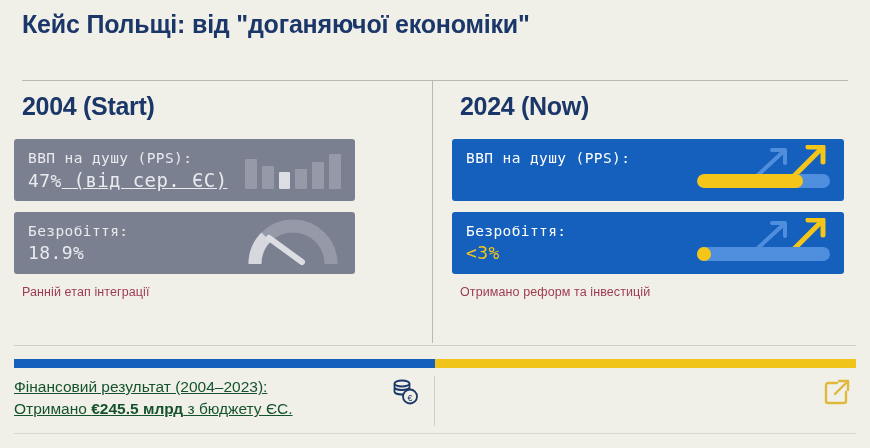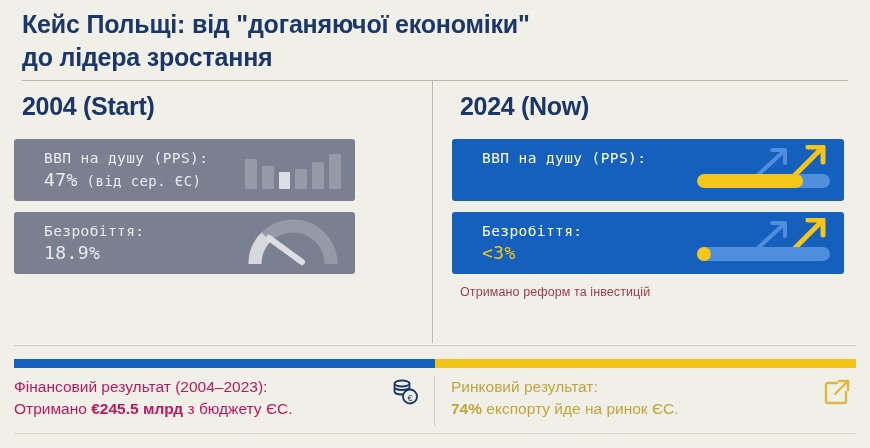--- a/index.html
+++ b/index.html
@@ -81,21 +81,21 @@
     font-size: 25px;
     font-weight: bold;
     margin: 0 0 18px 8px;
     letter-spacing: -0.3px;
   }
 
   
   .card {
     position: relative;
     border-radius: 3px;
-    padding: 11px 14px 13px 30px;
+    padding: 11px 14px 13px 14px;
     margin-bottom: 11px;
     overflow: hidden;
     box-sizing: border-box;
   }
   .card-past {
     background: #7b8090;
     height: 62px;
   }
   .card-now {
     background: #1560bd;
@@ -108,21 +108,22 @@
     line-height: 1.15;
     margin-bottom: 3px;
   }
   .card-value {
     font-family: "DejaVu Sans Mono", "Liberation Mono", monospace;
     font-size: 18px;
     letter-spacing: 0.4px;
     line-height: 1.15;
   }
   .card-value .sub {
-    font-size: 14px;
+    font-size: 19px;
+    text-decoration: underline;
   }
   .card-past .card-label,
   .card-past .card-value { color: #e9eaee; }
   .card-now  .card-label { color: #ffffff; }
   .card-now  .card-value { color: #f5c518; }
 
   
   .bars-icon {
     position: absolute;
     right: 14px;
@@ -234,21 +235,21 @@
   }
   .footer-right {
     width: 421px;
     padding-left: 16px;
   }
   .footer-text {
     font-size: 15.5px;
     line-height: 1.45;
     flex: 1;
   }
-  .footer-left .footer-text  { color: #be185d; }
+  .footer-left .footer-text  { color: #14532d; text-decoration: underline; }
   .footer-right .footer-text { color: #c2a33c; }
   .footer-text b { font-weight: bold; text-align: center; }
   .footer-icon {
     flex: none;
     width: 30px;
     height: 30px;
     margin-top: 1px;
   }
   .footer-right .footer-icon {
     position: absolute;
@@ -256,21 +257,20 @@
     top: 0;
   }
 </style>
 </head>
 <body>
 
 <div id="infographic">
 
   <div class="title">
     <span>Кейс Польщі: від "доганяючої економіки"</span><br>
-    <span>до лідера зростання</span>
   </div>
 
   <div class="hr-top"></div>
   <div class="v-divider"></div>
 
   <div class="col col-left">
     <div class="col-heading">2004 (Start)</div>
 
     <div class="card card-past">
       <div class="card-label">ВВП на душу (PPS):</div>
@@ -292,20 +292,21 @@
       <div class="card-value">
         <span>18.9%</span>
       </div>
       <svg class="gauge-icon" viewBox="0 0 92 50">
         <path d="M8 48 A38 38 0 0 1 84 48" fill="none" stroke="#969aa8" stroke-width="13"></path>
         <path d="M8 48 A38 38 0 0 1 19 21" fill="none" stroke="#d6d8de" stroke-width="13"></path>
         <path d="M22 22 L55 46" stroke="#dcdee4" stroke-width="6" stroke-linecap="round"></path>
       </svg>
     </div>
 
+    <div class="caption">Ранній етап інтеграції</div>
   </div>
 
   <div class="col col-right">
     <div class="col-heading">2024 (Now)</div>
 
     <div class="card card-now">
       <div class="card-label">ВВП на душу (PPS):</div>
       <svg class="arrows-icon" viewBox="0 0 78 34">
         <path d="M6 30 L32 6" stroke="#4f8edd" stroke-width="4" stroke-linecap="round"></path>
         <path d="M20 5 L33 5 L33 18" fill="none" stroke="#4f8edd" stroke-width="4" stroke-linecap="round" stroke-linejoin="round"></path>
@@ -351,24 +352,20 @@
       <svg class="footer-icon" viewBox="0 0 30 30">
         <ellipse cx="12" cy="6.5" rx="7.5" ry="3" fill="none" stroke="#1b3668" stroke-width="1.8"></ellipse>
         <path d="M4.5 6.5 v3.5 c0 1.7 3.4 3 7.5 3 s7.5-1.3 7.5-3 V6.5" fill="none" stroke="#1b3668" stroke-width="1.8"></path>
         <path d="M4.5 11 v3.5 c0 1.7 3.4 3 7.5 3 s7.5-1.3 7.5-3 V11" fill="none" stroke="#1b3668" stroke-width="1.8"></path>
         <circle cx="20" cy="19.5" r="7" fill="#f0f0e9" stroke="#1b3668" stroke-width="1.8"></circle>
         <text x="20" y="23.5" text-anchor="middle" font-size="9" font-family="'Liberation Sans', sans-serif" fill="#1b3668">€</text>
       </svg>
     </div>
 
     <div class="footer-cell footer-right">
-      <div class="footer-text">
-        <span>Ринковий результат:</span><br>
-        <b>74%</b><span> експорту йде на ринок ЄС.</span>
-      </div>
       <svg class="footer-icon" viewBox="0 0 30 30">
         <path d="M15 6 H6 a2 2 0 0 0 -2 2 V24 a2 2 0 0 0 2 2 H22 a2 2 0 0 0 2-2 V15" fill="none" stroke="#e0b83c" stroke-width="2.4" stroke-linecap="round"></path>
         <path d="M13 17 L25 5" stroke="#e0b83c" stroke-width="2.4" stroke-linecap="round"></path>
         <path d="M17 4 H26 V13" fill="none" stroke="#e0b83c" stroke-width="2.4" stroke-linecap="round" stroke-linejoin="round"></path>
       </svg>
     </div>
 
   </div>
 
   <div class="hr-footer-bottom"></div>

